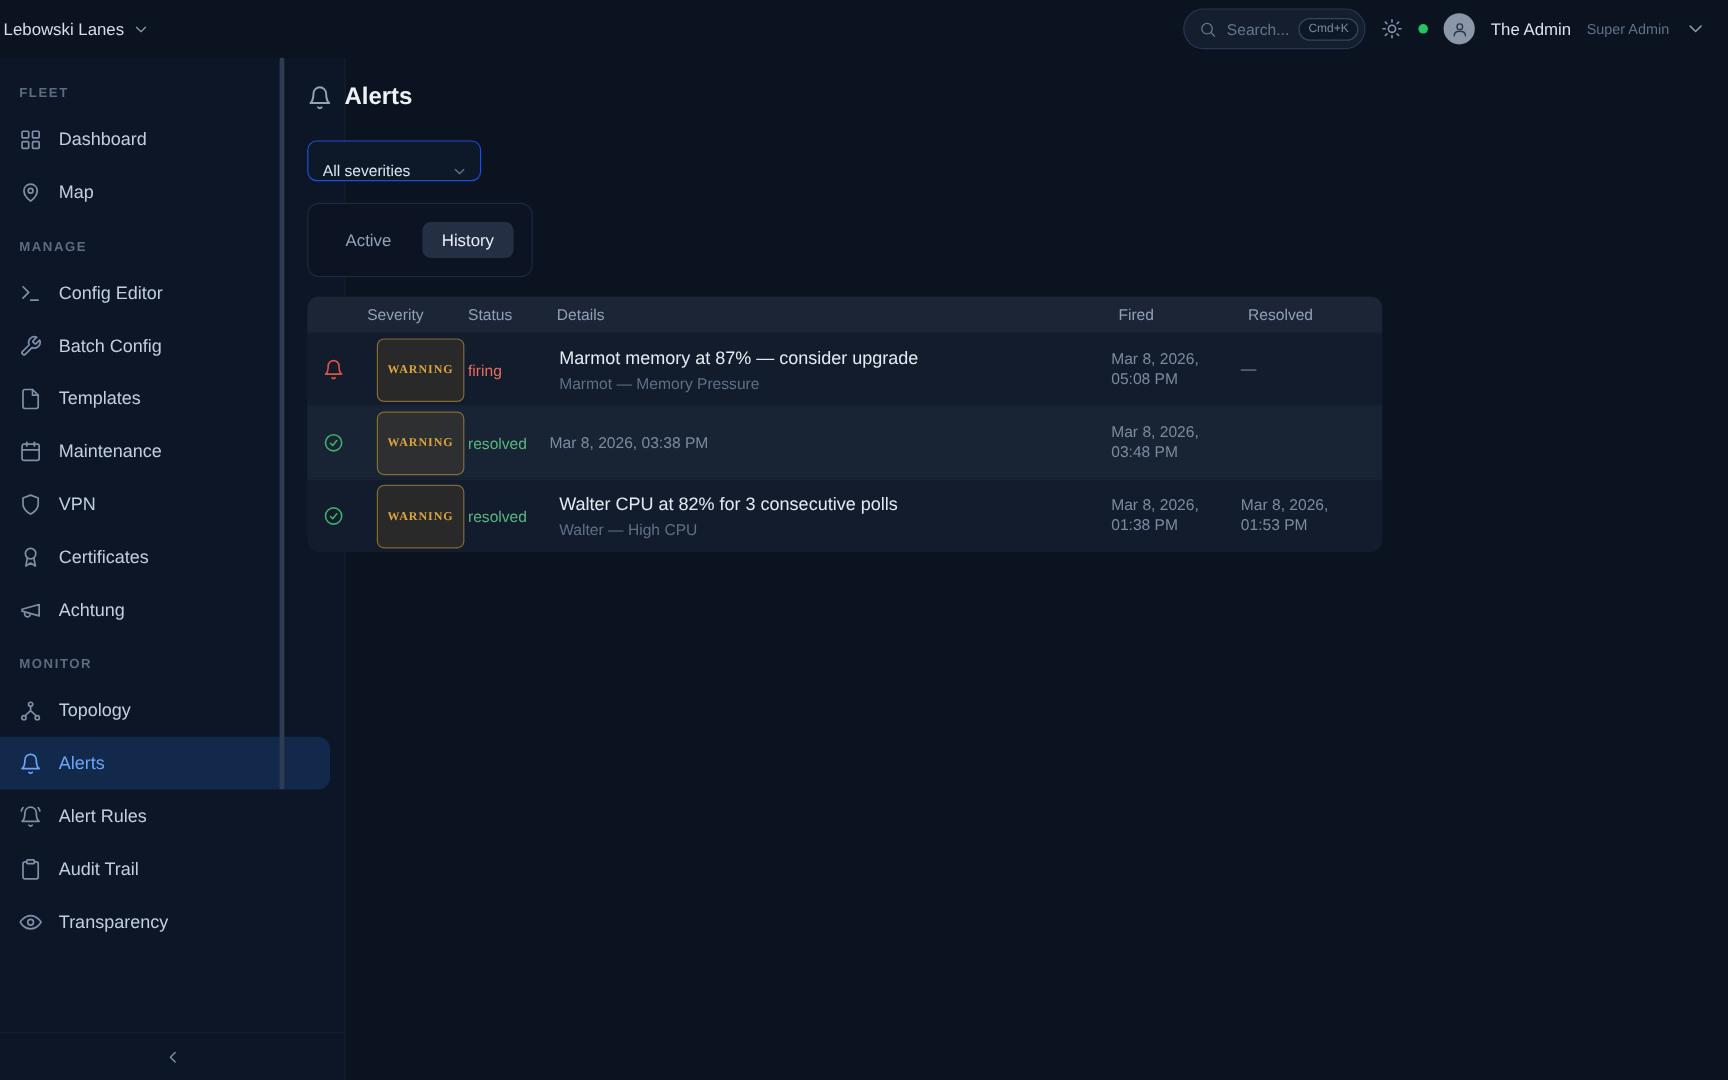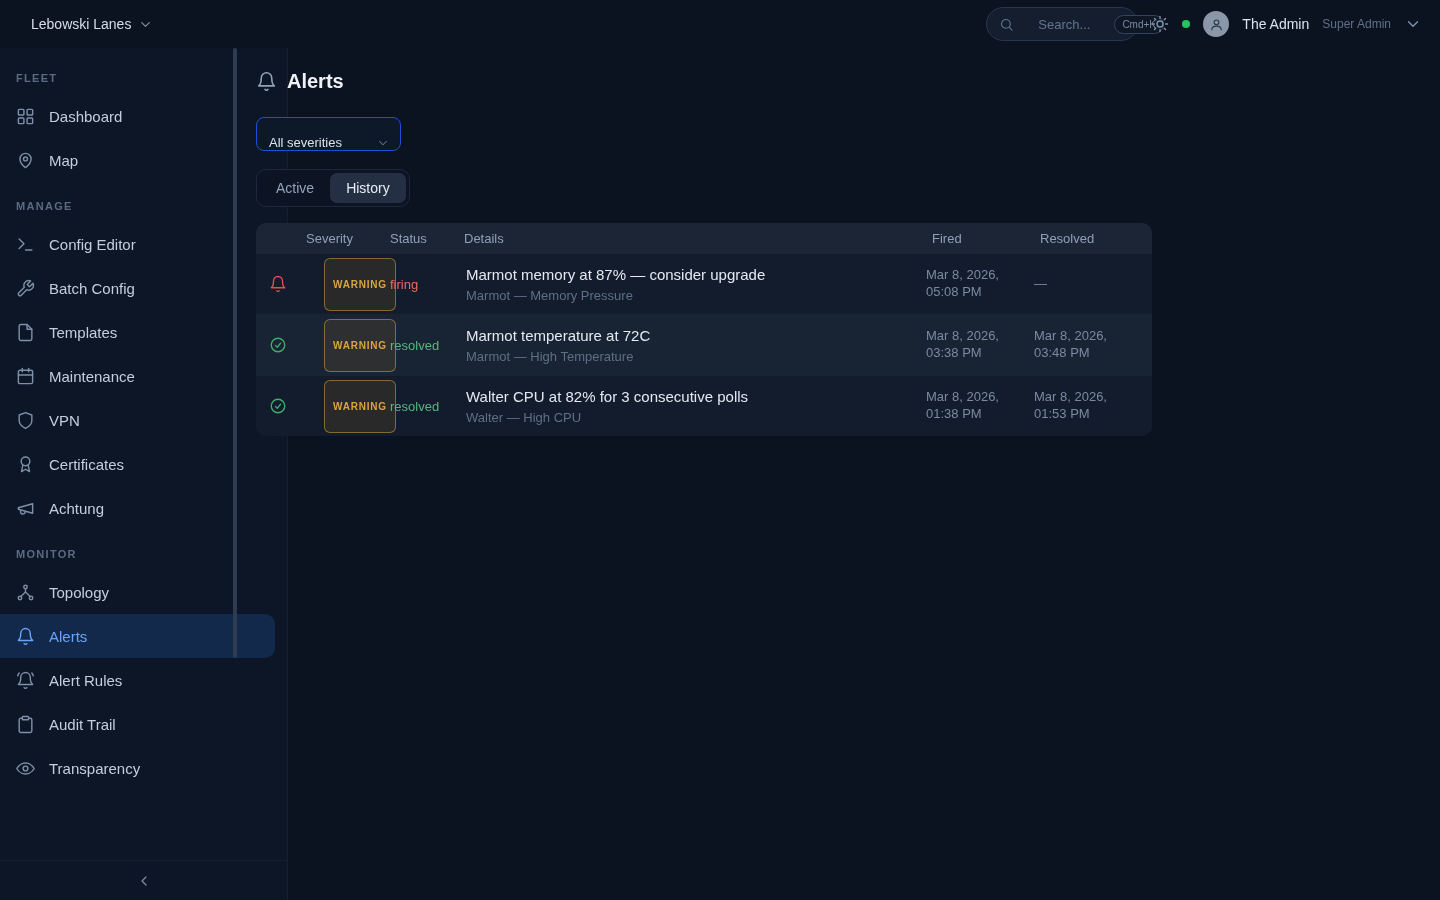--- a/index.html
+++ b/index.html
@@ -11,24 +11,24 @@
   }
   svg { display:block; }
   .icon svg { width:18px; height:18px; }
 
   
   .topbar { position:absolute; top:0; left:0; width:1440px; height:48px;
     display:flex; align-items:center; background:#0b1220; z-index:10; }
   .brand { width:240px; flex:0 0 240px; display:flex; align-items:center; gap:10px; padding-left:14px; }
   .logo svg { width:26px; height:26px; color:#cf4439; }
   .brand-name { font-weight:700; font-size:16px; letter-spacing:.5px; color:#eef2f7; }
-  .tenant { display:flex; align-items:center; gap:7px; margin-left:31px; font-size:14px; color:#d6dee9; cursor:pointer; }
+  .tenant { display:flex; align-items:center; gap:7px; margin-left:3px; font-size:14px; color:#d6dee9; cursor:pointer; }
   .tenant .icon svg { width:15px; height:15px; color:#8494ab; }
   .topbar-right { margin-left:auto; display:flex; align-items:center; gap:13px; padding-right:18px; }
-  .search { display:flex; align-items:center; gap:24px; background:#141e2f; border:1px solid #283650;
+  .search { display:flex; align-items:center; gap:8px; background:#141e2f; border:1px solid #283650;
     border-radius:999px; height:34px; padding:0 8px 0 12px; width:152px; color:#64748b; cursor:text; }
   .search .icon svg { width:15px; height:15px; }
   .search-text { font-size:13px; flex:1; color:#64748b; }
   .kbd { font-size:10px; border:1px solid #344souls; border:1px solid #344460; border-radius:999px; padding:3px 7px; color:#7b8aa0; background:#0e1726; white-space:nowrap; }
   .icon-btn { cursor:pointer; }
   .icon-btn svg { width:18px; height:18px; color:#8494ab; }
   .status-dot { width:8px; height:8px; border-radius:50%; background:#22c55e; }
   .avatar { width:26px; height:26px; border-radius:50%; background:#8a97a8; display:flex; align-items:center; justify-content:center; cursor:pointer; }
   .avatar svg { width:15px; height:15px; color:#2b3648; }
   .user-name { font-size:14px; color:#dbe3ee; }
@@ -56,38 +56,38 @@
   .page-header { display:flex; align-items:center; gap:10px; margin-top:6px; }
   .page-header .icon svg { width:21px; height:21px; color:#93a3b8; }
   .page-title { font-size:20px; font-weight:700; margin:0; color:#eef2f7; }
 
   .severity-select { margin-top:24px; width:145px; height:34px; border:1px solid #1d4ed8; background:#0d1828;
     border-radius:8px; display:flex; align-items:flex-end; justify-content:space-between;
     padding:0 10px 0 12px; font-size:13px; color:#dbe3ee; cursor:pointer; }
   .severity-select .icon svg { width:14px; height:14px; color:#64748b; }
 
   .tabs { margin-top:18px; display:inline-flex; background:#0c1424; border:1px solid #1d283a;
-    border-radius:10px; padding:3px; gap:0; }
+    border-radius:10px; padding:15px; gap:10px; }
   .tab { padding:7px 16px; font-size:14px; color:#94a3b8; border-radius:7px; cursor:pointer;
     background:transparent; border:none; font-family:inherit; }
   .tab.active { background:#242f43; color:#e8edf4; }
 
   
   .alerts-table { margin-top:16px; width:896px; border-radius:10px; overflow:hidden; background:#121c2d; }
   .thead, .trow { display:grid; grid-template-columns:44px 84px 74px 1fr 108px 118px; align-items:center; }
   .thead { background:#1b2536; height:30px; font-size:13px; color:#8fa0b5; }
   .thead .cell { padding:0 6px; }
   .trow { min-height:61px; border-top:1px solid #1a2435; background:#121c2d; }
   .trow:nth-child(even) { background:#182334; }
   .cell-icon { display:flex; justify-content:center; }
   .icon-firing svg { width:18px; height:18px; color:#df5348; }
   .icon-resolved svg { width:18px; height:18px; color:#3fae6a; }
   .badge-warning { display:inline-block; font-size:10px; font-weight:700; letter-spacing:.8px;
     color:#d9a53f; background:rgba(160,115,30,.16); border:1px solid rgba(205,160,60,.55);
-    border-radius:6px; padding:20px 8px; margin-left:24px; }
+    border-radius:6px; padding:20px 8px; margin-left:14px;font-family:Liberation Serif, serif; }
   .cell-status { font-size:13px; padding-left:6px; }
   .status-firing { color:#ef6a5e; }
   .status-resolved { color:#57b87f; }
   .cell-details { padding:10px 10px 10px 8px; }
   .details-title { font-size:15px; color:#e4e9f1; }
   .details-sub { font-size:13px; color:#5f6f85; margin-top:5px; }
   .cell-time { font-size:13px; color:#7b8aa0; line-height:1.3; padding-right:14px; }
 </style>
 </head>
 <body>
@@ -342,24 +342,20 @@
           <div class="cell cell-icon">
             <span class="icon icon-resolved">
               <svg viewBox="0 0 24 24" fill="none" stroke="currentColor" stroke-width="1.8" stroke-linecap="round" stroke-linejoin="round">
                 <circle cx="12" cy="12" r="9"></circle>
                 <polyline points="8.5 12.5 11 15 15.5 9.5"></polyline>
               </svg>
             </span>
           </div>
           <div class="cell"><span class="badge-warning">WARNING</span></div>
           <div class="cell cell-status status-resolved">resolved</div>
-          <div class="cell cell-details">
-            <div class="details-title">Marmot temperature at 72C</div>
-            <div class="details-sub">Marmot — High Temperature</div>
-          </div>
           <div class="cell cell-time">Mar 8, 2026, 03:38 PM</div>
           <div class="cell cell-time">Mar 8, 2026, 03:48 PM</div>
         </div>
         <div class="trow">
           <div class="cell cell-icon">
             <span class="icon icon-resolved">
               <svg viewBox="0 0 24 24" fill="none" stroke="currentColor" stroke-width="1.8" stroke-linecap="round" stroke-linejoin="round">
                 <circle cx="12" cy="12" r="9"></circle>
                 <polyline points="8.5 12.5 11 15 15.5 9.5"></polyline>
               </svg>

